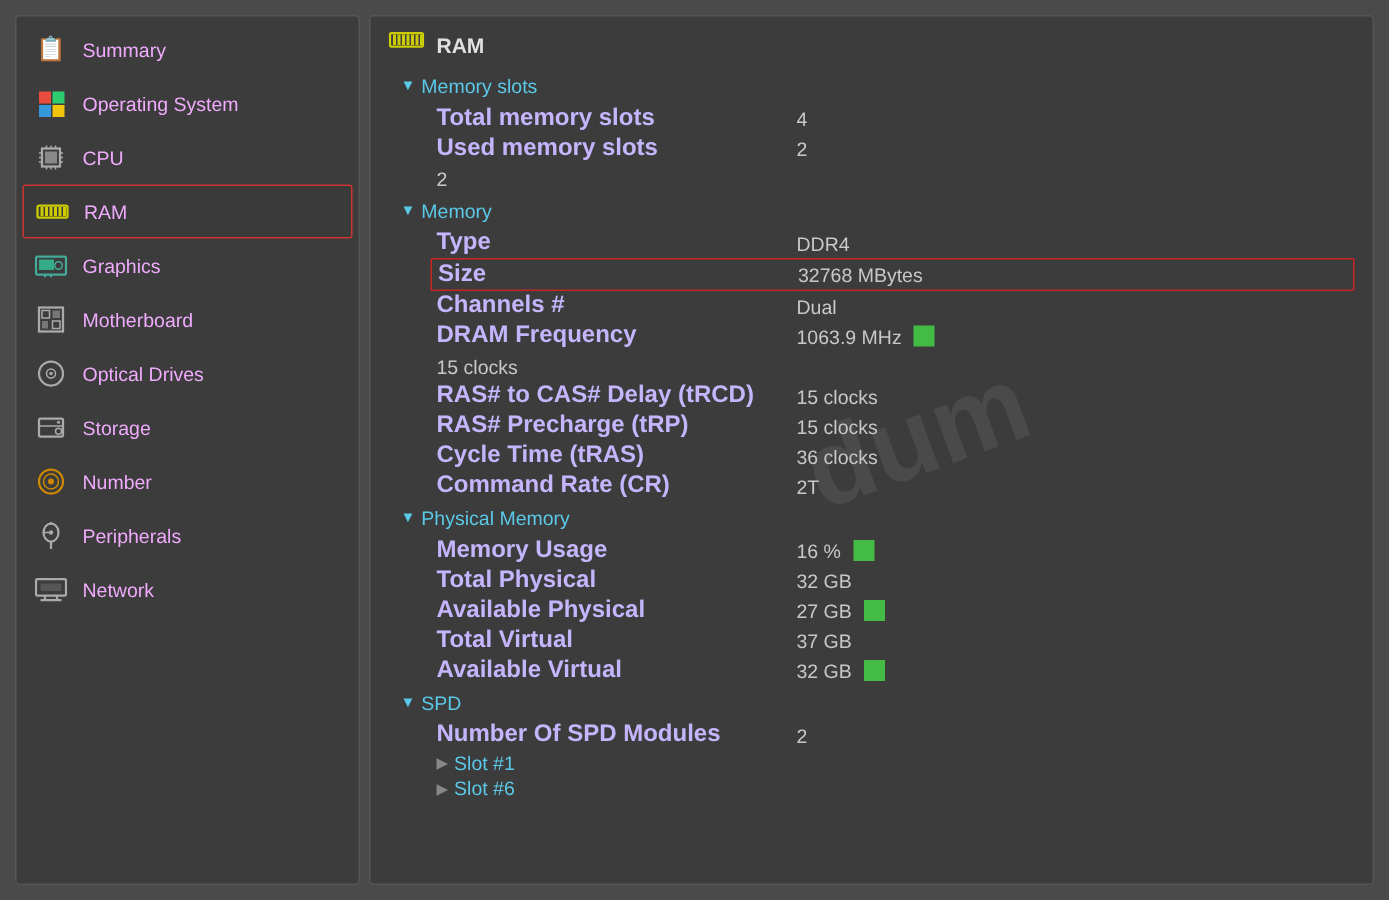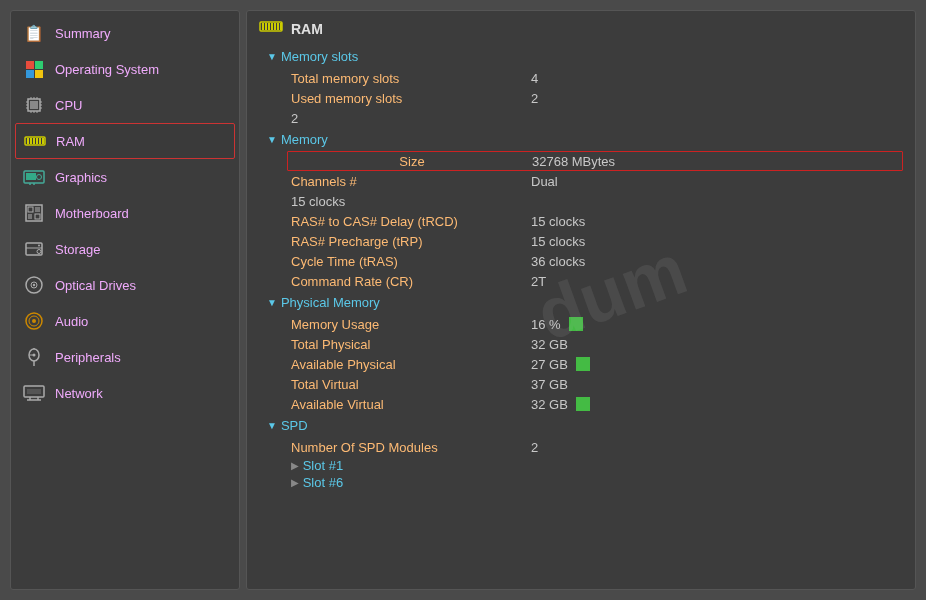--- a/index.html
+++ b/index.html
@@ -121,44 +121,44 @@
     .section-rows {
       margin-left: 24px;
     }
     .data-row {
       display: flex;
       align-items: center;
       padding: 1px 0;
       min-height: 20px;
     }
     .data-row .row-label {
-      color: #fdba74;
+      color: #c4b5fd;
       min-width: 240px;
-      font-size: 13px;
+      font-size: 16px;
+      font-weight: bold;
     }
     .data-row .row-value {
       color: #c8c8c8;
       font-size: 13px;
     }
     .data-row .row-indicator {
       width: 14px;
       height: 14px;
       background: #44bb44;
       display: inline-block;
       margin-left: 8px;
       vertical-align: middle;
       flex-shrink: 0;
     }
     
     .highlighted-row {
       border: 1.5px solid #cc2222;
       padding: 1px 4px;
       margin-left: -4px;
       border-radius: 1px;
-      text-align: center;
     }
     
     .spd-subitem {
       display: flex;
       align-items: center;
       gap: 4px;
       color: #5bc8e8;
       font-size: 13px;
       margin-left: 24px;
       padding: 1px 0;
@@ -262,51 +262,51 @@
           <rect x="4" y="4" width="5" height="5" fill="none" stroke="#aaa" stroke-width="1"></rect>
           <rect x="4" y="11" width="4" height="5" fill="#777"></rect>
           <rect x="11" y="4" width="5" height="5" fill="#777"></rect>
           <rect x="11" y="11" width="5" height="5" fill="none" stroke="#aaa" stroke-width="1"></rect>
         </svg>
       </span>
       <span class="item-label">Motherboard</span>
     </div>
 
     <div class="sidebar-item">
+      <span class="item-icon icon-optical">
+        <svg width="20" height="20" viewBox="0 0 20 20">
+          <circle cx="10" cy="10" r="8" fill="none" stroke="#aaa" stroke-width="1.5"></circle>
+          <circle cx="10" cy="10" r="3" fill="none" stroke="#aaa" stroke-width="1"></circle>
+          <circle cx="10" cy="10" r="1.2" fill="#aaa"></circle>
+        </svg>
+      </span>
+      <span class="item-label">Optical Drives</span>
+    </div>
+
+    <div class="sidebar-item">
       <span class="item-icon icon-storage">
         <svg width="20" height="20" viewBox="0 0 20 20">
           <rect x="2" y="4" width="16" height="12" fill="none" stroke="#aaa" stroke-width="1.5" rx="1"></rect>
           <line x1="2" y1="9" x2="18" y2="9" stroke="#aaa" stroke-width="1"></line>
           <circle cx="15" cy="6.5" r="1" fill="#aaa"></circle>
           <circle cx="15" cy="12.5" r="2" fill="none" stroke="#aaa" stroke-width="1"></circle>
         </svg>
       </span>
       <span class="item-label">Storage</span>
     </div>
 
     <div class="sidebar-item">
-      <span class="item-icon icon-optical">
-        <svg width="20" height="20" viewBox="0 0 20 20">
-          <circle cx="10" cy="10" r="8" fill="none" stroke="#aaa" stroke-width="1.5"></circle>
-          <circle cx="10" cy="10" r="3" fill="none" stroke="#aaa" stroke-width="1"></circle>
-          <circle cx="10" cy="10" r="1.2" fill="#aaa"></circle>
-        </svg>
-      </span>
-      <span class="item-label">Optical Drives</span>
-    </div>
-
-    <div class="sidebar-item">
       <span class="item-icon icon-audio">
         <svg width="20" height="20" viewBox="0 0 20 20">
           <circle cx="10" cy="10" r="8" fill="none" stroke="#cc8800" stroke-width="1.5"></circle>
           <circle cx="10" cy="10" r="5" fill="none" stroke="#cc8800" stroke-width="1"></circle>
           <circle cx="10" cy="10" r="2" fill="#cc8800"></circle>
         </svg>
       </span>
-      <span class="item-label">Audio</span>
+      <span class="item-label">Number</span>
     </div>
 
     <div class="sidebar-item">
       <span class="item-icon icon-peripherals">
         <svg width="18" height="20" viewBox="0 0 18 20">
           <ellipse cx="9" cy="8" rx="5" ry="6" fill="none" stroke="#aaa" stroke-width="1.5"></ellipse>
           <line x1="9" y1="2" x2="9" y2="1" stroke="#aaa" stroke-width="1.5"></line>
           <line x1="9" y1="14" x2="9" y2="19" stroke="#aaa" stroke-width="1.5"></line>
           <line x1="4" y1="8" x2="9" y2="8" stroke="#aaa" stroke-width="1"></line>
           <circle cx="9" cy="8" r="1.5" fill="#aaa"></circle>
@@ -367,27 +367,36 @@
         </div>
       </div>
     </div>
 
     <div class="tree-section">
       <div class="section-header">
         <span class="arrow">▼</span>
         <span>Memory</span>
       </div>
       <div class="section-rows">
+        <div class="data-row">
+          <span class="row-label">Type</span>
+          <span class="row-value">DDR4</span>
+        </div>
         <div class="data-row highlighted-row">
           <span class="row-label">Size</span>
           <span class="row-value">32768 MBytes</span>
         </div>
         <div class="data-row">
           <span class="row-label">Channels #</span>
           <span class="row-value">Dual</span>
+        </div>
+        <div class="data-row">
+          <span class="row-label">DRAM Frequency</span>
+          <span class="row-value">1063.9 MHz</span>
+          <span class="row-indicator"></span>
         </div>
         <div class="data-row">
           <span class="row-value">15 clocks</span>
         </div>
         <div class="data-row">
           <span class="row-label">RAS# to CAS# Delay (tRCD)</span>
           <span class="row-value">15 clocks</span>
         </div>
         <div class="data-row">
           <span class="row-label">RAS# Precharge (tRP)</span>

